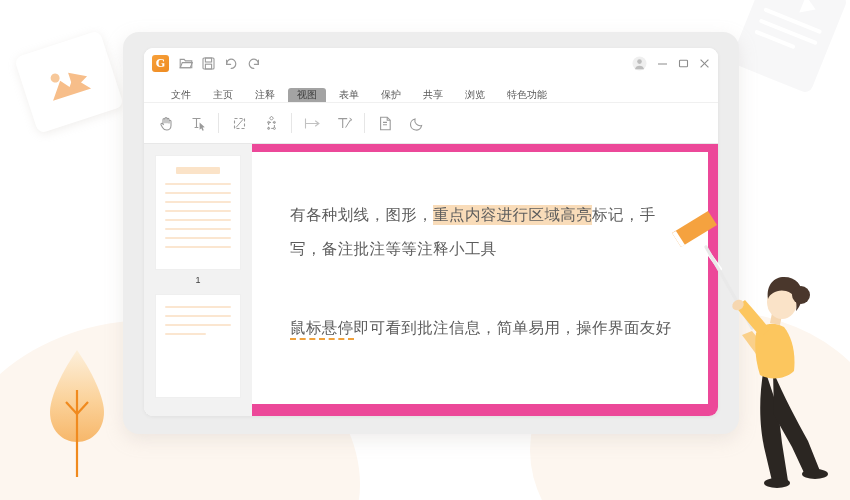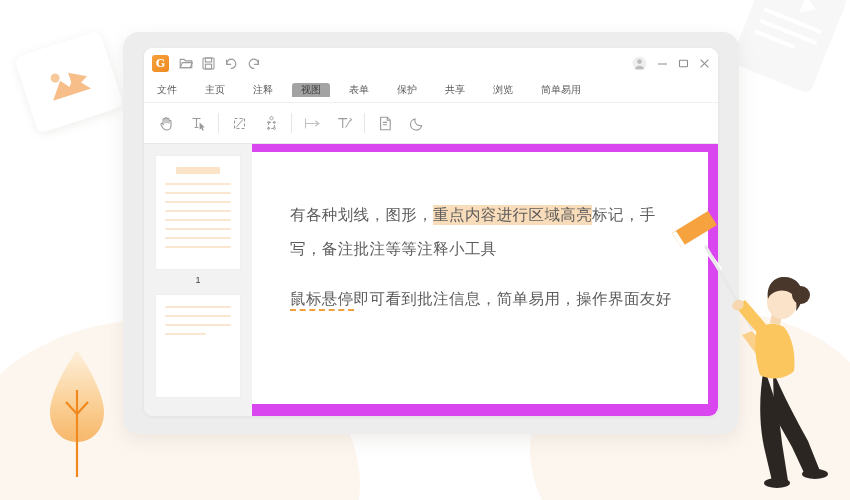--- a/index.html
+++ b/index.html
@@ -128,23 +128,23 @@
   .win-ctrls {
     margin-left: auto;
     display: flex; align-items: center; gap: 10px;
   }
   .win-ctrls svg { display:block; }
 
   
   .menubar {
     height: 24px;
     display: flex;
-    align-items: center;
-    padding-left: 4px;
-    gap: 10px;
+    align-items: flex-end;
+    padding-left: 18px;
+    gap: 4px;
     flex: 0 0 auto;
   }
   .menu-item {
     font-size: 10px;
     color: #5a5a5a;
     padding: 0 9px;
     display: flex; align-items: center;
     border-radius: 3px 3px 0 0;
     white-space: nowrap;
   }
@@ -204,41 +204,41 @@
   .th-line { height: 2px; background: #FBE6D0; border-radius: 1px; margin-bottom: 7px; }
   .th-line.short { width: 62%; }
   .thumb-num {
     font-size: 9px; color: #3d3d3d;
     margin: 6px 0 10px 0;
     text-align: center;
   }
 
   .doc-pane {
     flex: 1 1 auto;
-    background: #d946ef;
+    background: #ec4899;
     padding: 8px 10px 12px 0;
     display: flex;
     min-width: 0;
   }
   .doc-page {
     flex: 1 1 auto;
     background: #FFFFFF;
     padding: 46px 30px 0 38px;
     box-sizing: border-box;
     min-width: 0;
   }
   .doc-para {
     font-family: "DejaVu Sans", "Liberation Sans", sans-serif;
     font-size: 15.5px;
     line-height: 34px;
     color: #5c5c5c;
     letter-spacing: 0.4px;
     margin: 0;
   }
-  .doc-para.second { margin-top: 16px; }
+  .doc-para.second { margin-top: 45px; }
   .hl {
     background: #F9DCB9;
     padding: 1px 0;
   }
   .dashed-underline {
     border-bottom: 2px dashed #F0A13C;
     padding-bottom: 1px;
   }
 
   
@@ -350,21 +350,21 @@
 
     <div class="menubar">
       <div class="menu-item">文件</div>
       <div class="menu-item">主页</div>
       <div class="menu-item">注释</div>
       <div class="menu-item active">视图</div>
       <div class="menu-item">表单</div>
       <div class="menu-item">保护</div>
       <div class="menu-item">共享</div>
       <div class="menu-item">浏览</div>
-      <div class="menu-item">简单易用</div>
+      <div class="menu-item">特色功能</div>
     </div>
 
     <div class="toolbar">
       <div class="tb-group">
         <span class="tb-btn">
           <svg width="17" height="17" viewBox="0 0 17 17" fill="none" stroke="#9A9A9A" stroke-width="1.1" stroke-linejoin="round">
             <path d="M5 9.5V4.6a1 1 0 0 1 2 0v3.6M7 8.2V3.6a1 1 0 0 1 2 0v4.4M9 8.2V4.4a1 1 0 0 1 2 0v4M11 8.6V6.2a1 1 0 0 1 2 0v4.2c0 3-2 4.6-4.2 4.6-2.2 0-3.4-1-4.3-2.6L3 9.8a1 1 0 0 1 1.7-1L5.8 10"></path>
           </svg>
         </span>
         <span class="tb-btn">

